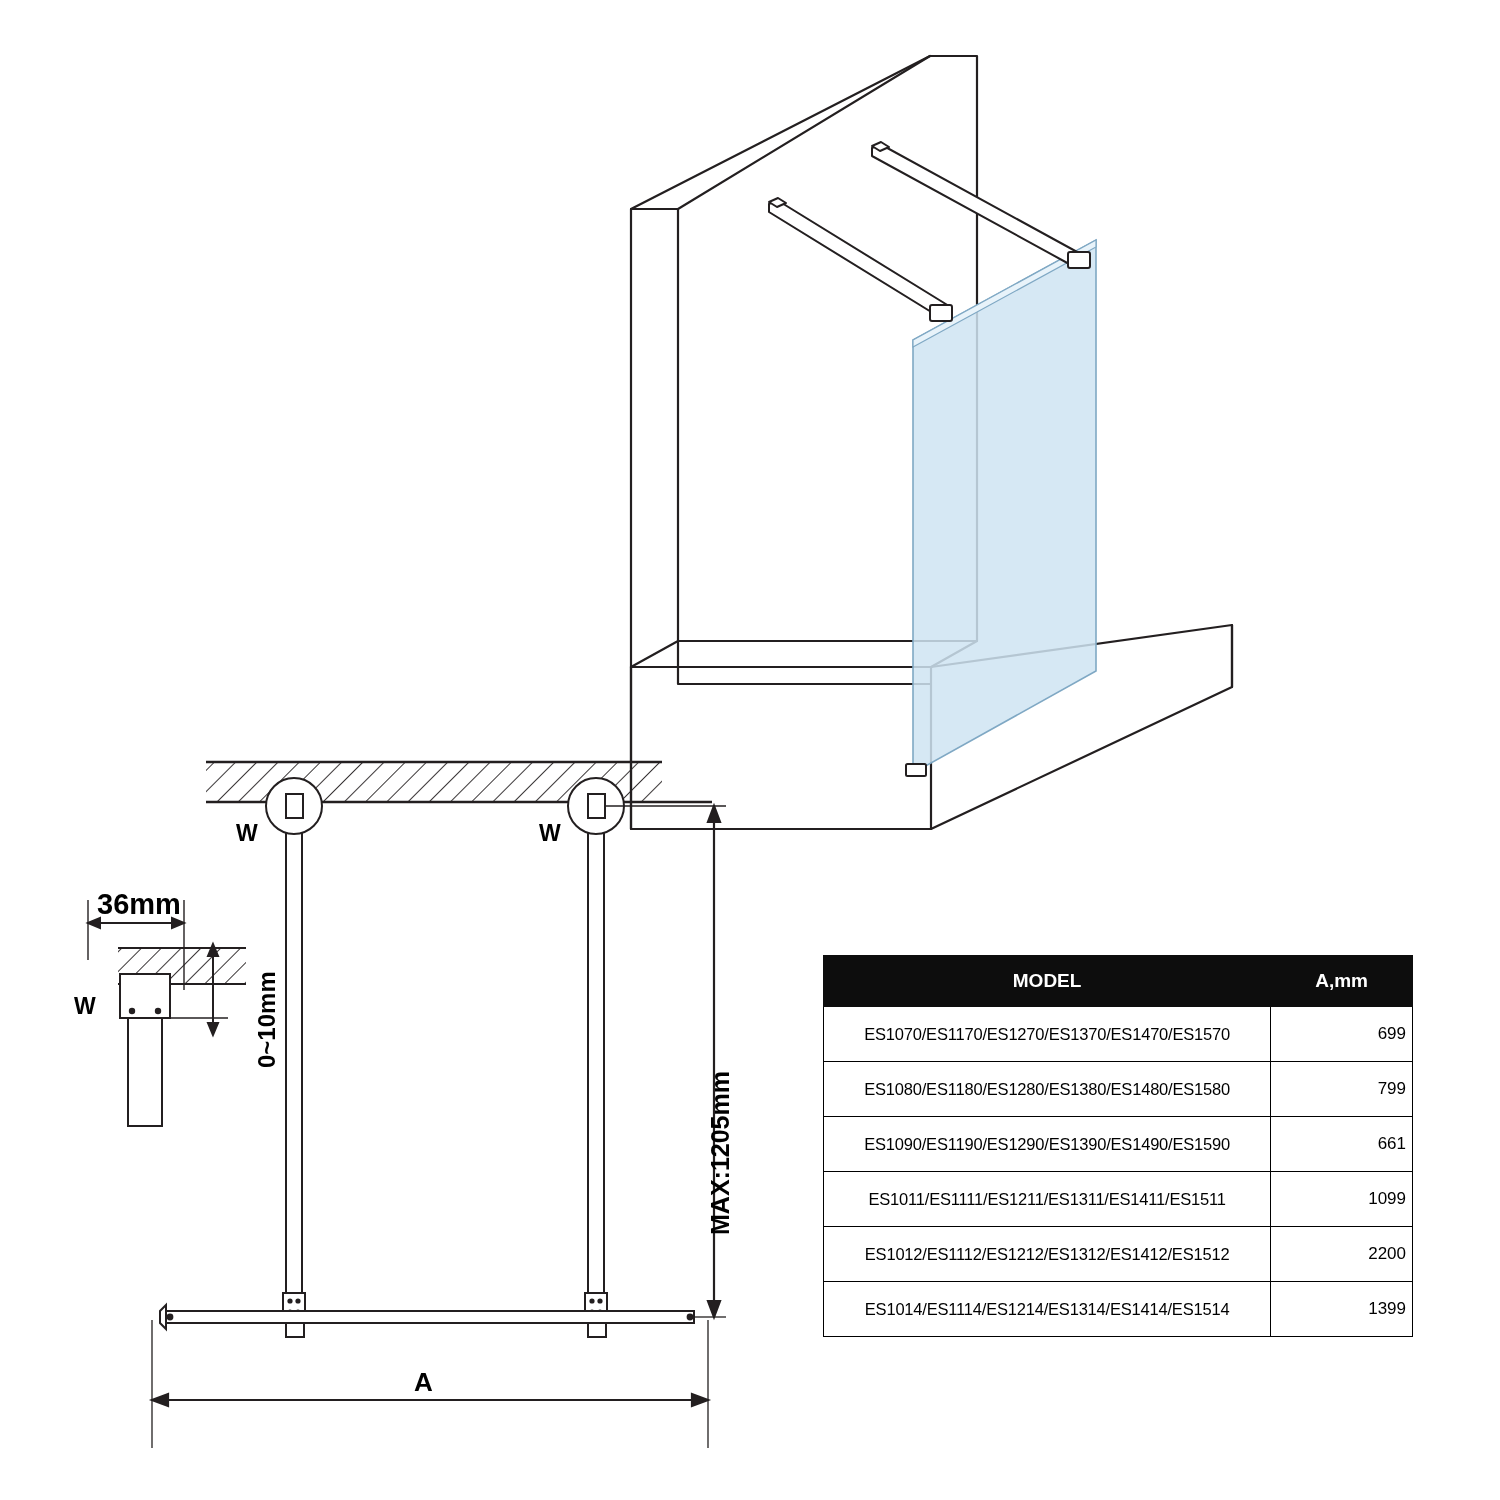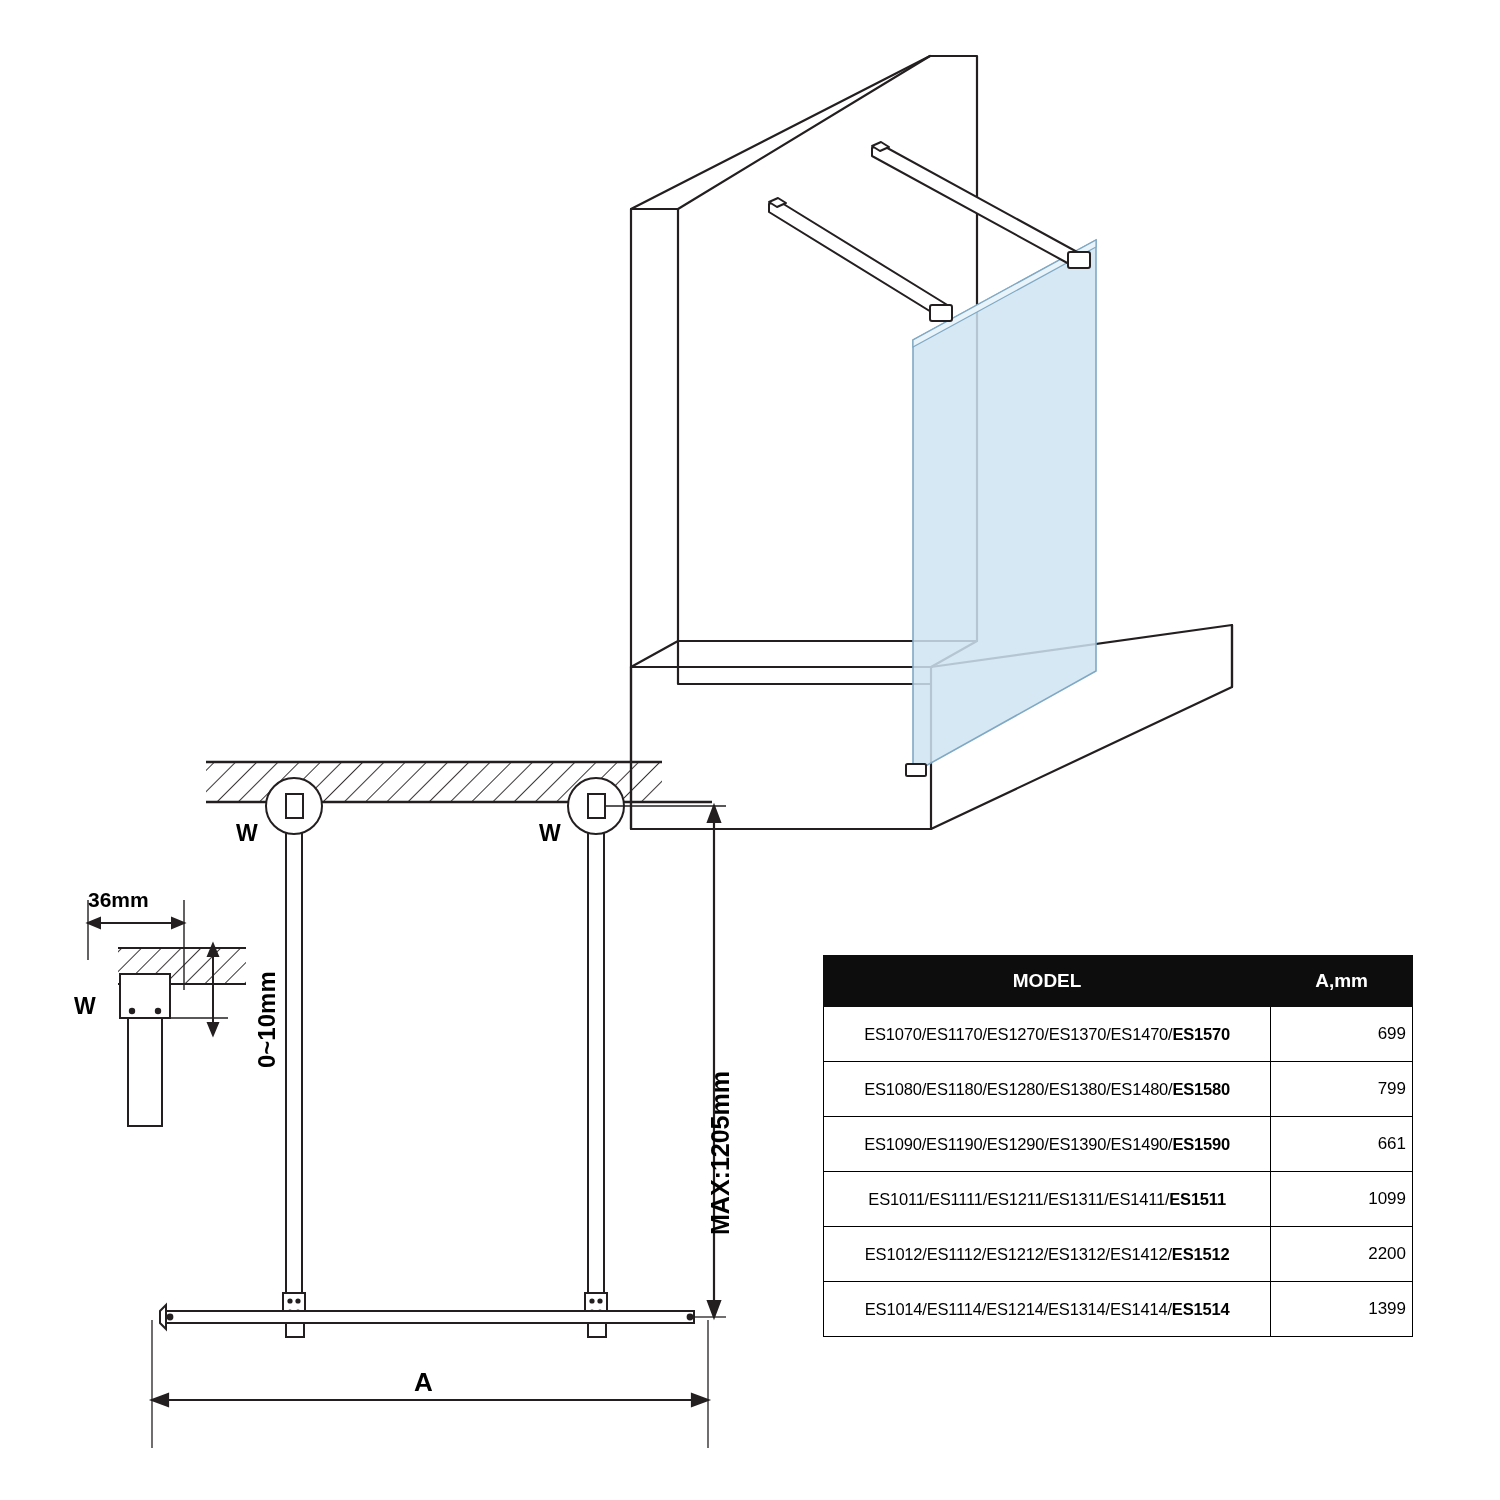--- a/index.html
+++ b/index.html
@@ -53,36 +53,36 @@
     border: 1px solid #0d0d0d;
     height: 50px;
   }
   .spec-table td.model {
     width: 447px;
     letter-spacing: -0.2px;
     white-space: nowrap;
     font-size: 16.5px;
   }
   .spec-table td.model b {
-    font-weight: bold;
+    font-weight: normal;
   }
   .spec-table td.aval {
     width: 143px;
     font-size: 17px;
     text-align: right;
   }
   
   .lbl {
     position: absolute;
     font-family: "Liberation Sans", sans-serif;
     font-weight: bold;
     color: #000;
     white-space: nowrap;
   }
-  .lbl-36 { left: 88px;  top: 888px;  font-size: 21px; }
+  .lbl-36 { left: 97px;  top: 888px;  font-size: 29px; }
   .lbl-w1 { left: 74px;  top: 993px;  font-size: 23px; }
   .lbl-w2 { left: 236px; top: 820px;  font-size: 23px; }
   .lbl-w3 { left: 539px; top: 820px;  font-size: 23px; }
   .lbl-a  { left: 414px; top: 1367px; font-size: 26px; }
   .vert {
     transform: rotate(-90deg);
     transform-origin: 0 0;
   }
   .lbl-010 { left: 253px; top: 1068px; font-size: 24px; }
   .lbl-max { left: 706px; top: 1235px; font-size: 25px; }

